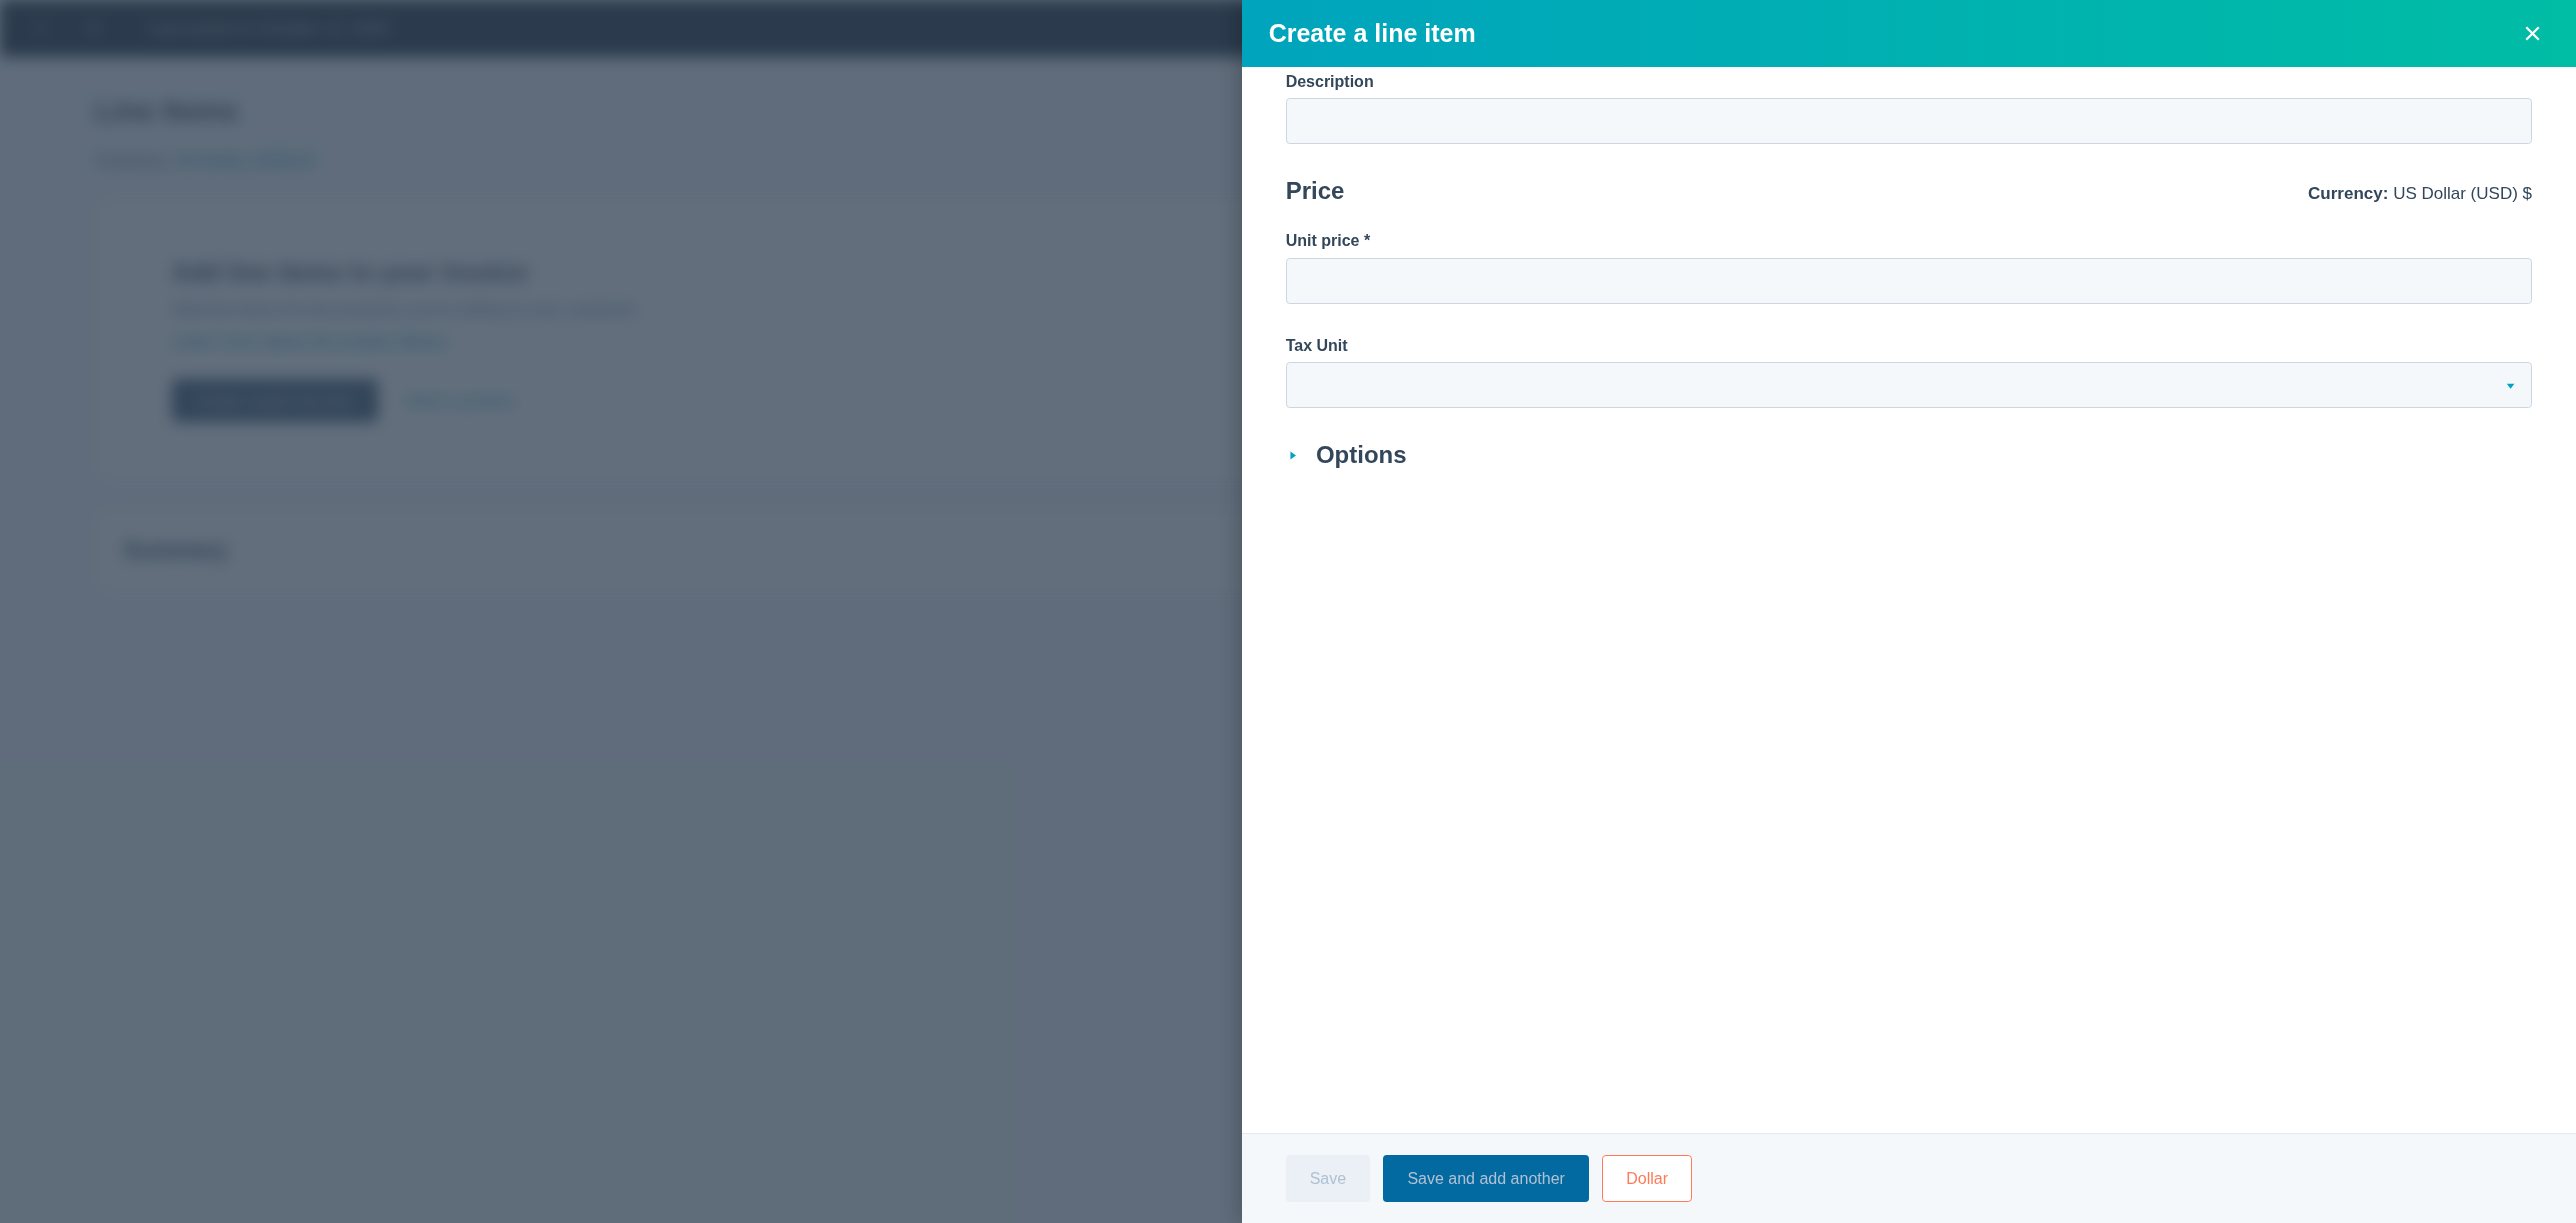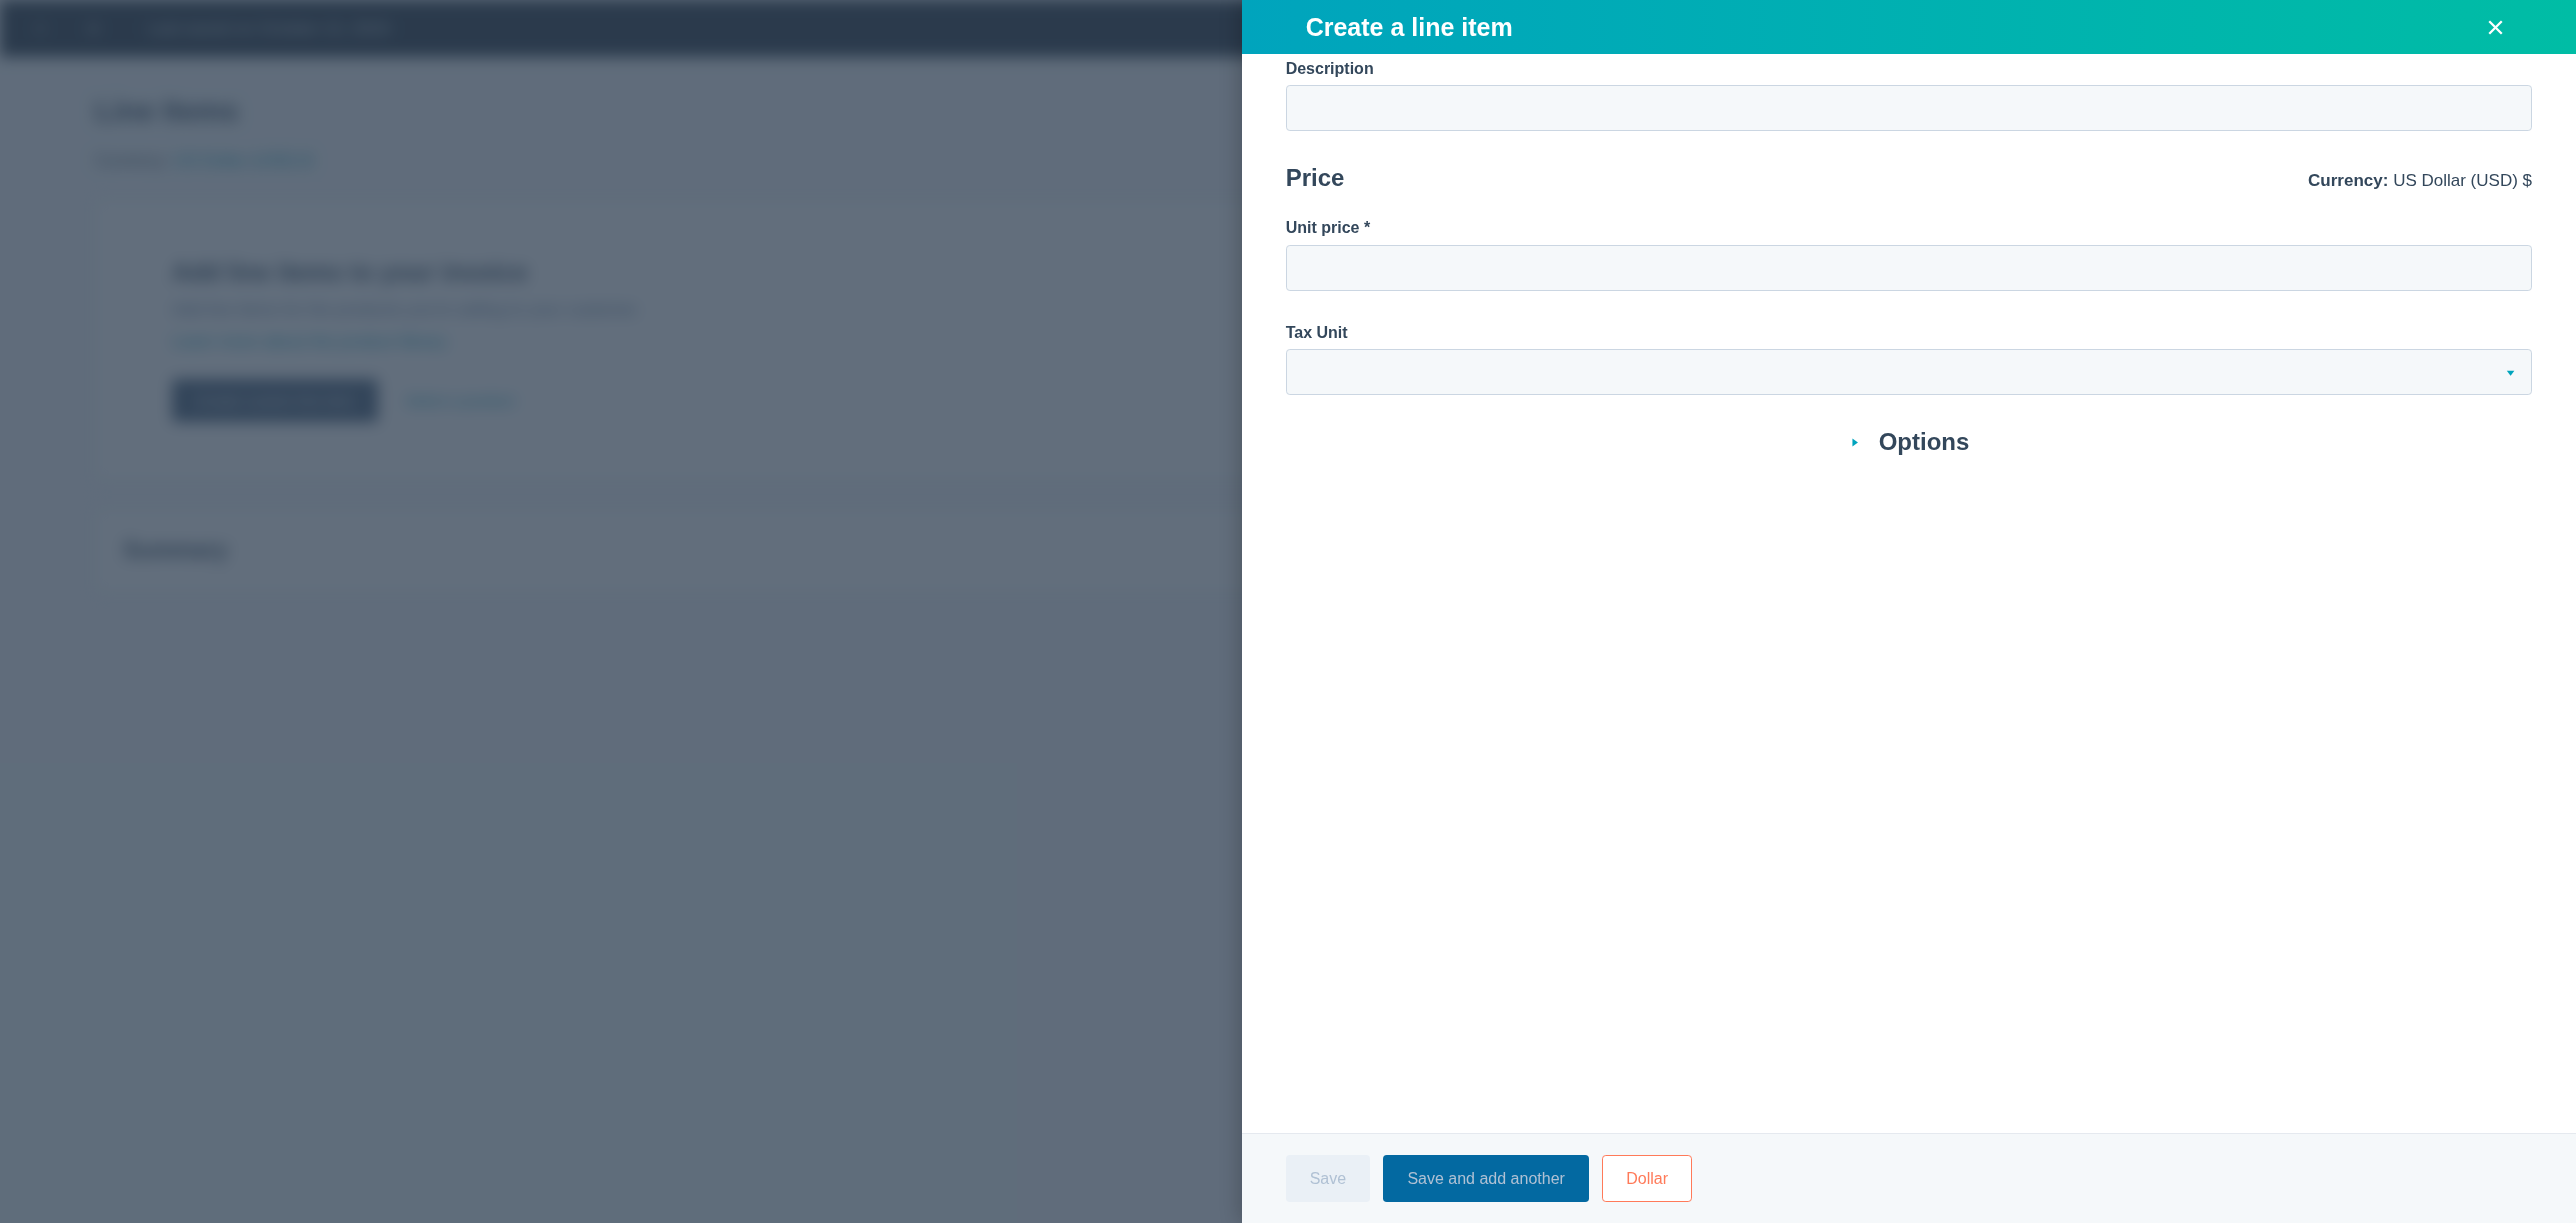--- a/index.html
+++ b/index.html
@@ -154,25 +154,25 @@
       bottom: 0;
       width: 51.8%;
       background: #fff;
       display: flex;
       flex-direction: column;
       box-shadow: -3.8px 0 19px rgba(0,0,0,0.2);
     }
     
     .panel-header {
       background: linear-gradient(90deg, #00a4bd 0%, #00bda5 100%);
-      padding: 21px 64px;
+      padding: 21px 27px;
       display: flex;
       align-items: center;
       justify-content: space-between;
-      height: 54px;
+      height: 67px;
     }
     
     .panel-header h1 {
       color: #fff;
       font-size: 25px;
       font-weight: 600;
     }
     
     .close-btn {
       color: #fff;
@@ -245,21 +245,20 @@
       font-weight: 700;
     }
     
     .options-row {
       display: flex;
       align-items: center;
       gap: 17px;
       margin-top: 30px;
       margin-bottom: 25px;
       cursor: pointer;
-      justify-content: center;
     }
     
     .options-caret {
       color: #00a4bd;
     }
     
     .checkbox-row {
       display: flex;
       align-items: center;
       gap: 13.3px;

